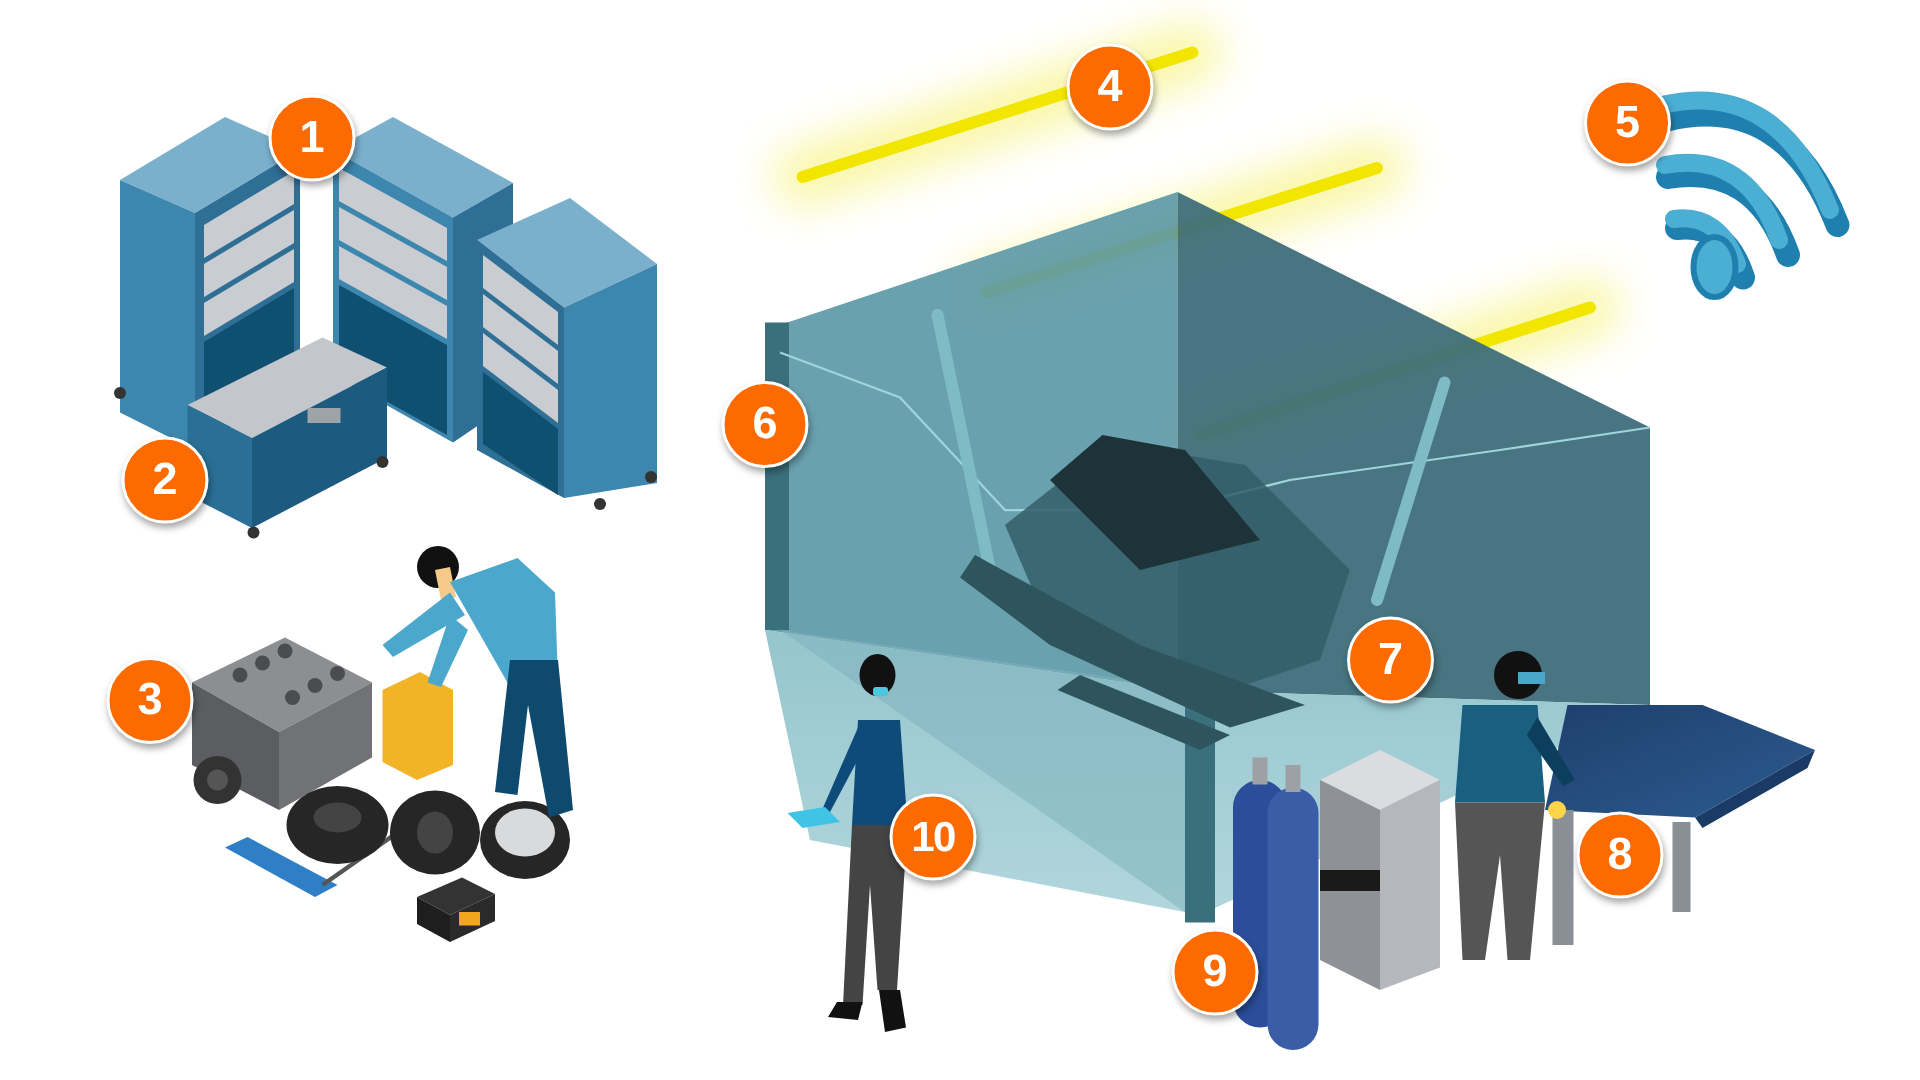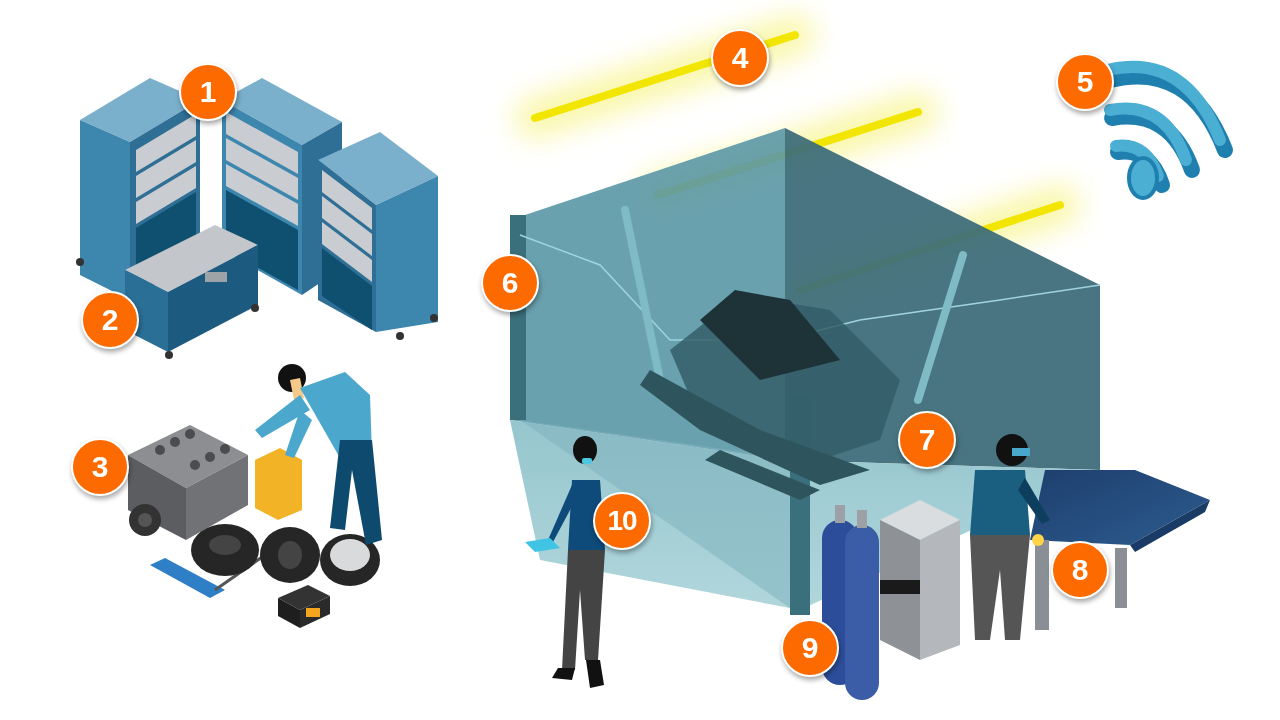--- a/index.html
+++ b/index.html
@@ -203,13 +203,13 @@
 
 <div class="badge" style="left:208px;top:92px">1</div>
 <div class="badge" style="left:110px;top:320px">2</div>
 <div class="badge" style="left:100px;top:467px">3</div>
 <div class="badge" style="left:740px;top:58px">4</div>
 <div class="badge" style="left:1085px;top:82px">5</div>
 <div class="badge" style="left:510px;top:283px">6</div>
 <div class="badge" style="left:927px;top:440px">7</div>
 <div class="badge" style="left:1080px;top:570px">8</div>
 <div class="badge" style="left:810px;top:648px">9</div>
-<div class="badge two-digit" style="left:622px;top:521px">10</div>
+<div class="badge two-digit" style="left:622px;top:558px">10</div>
 
 </body></html>

